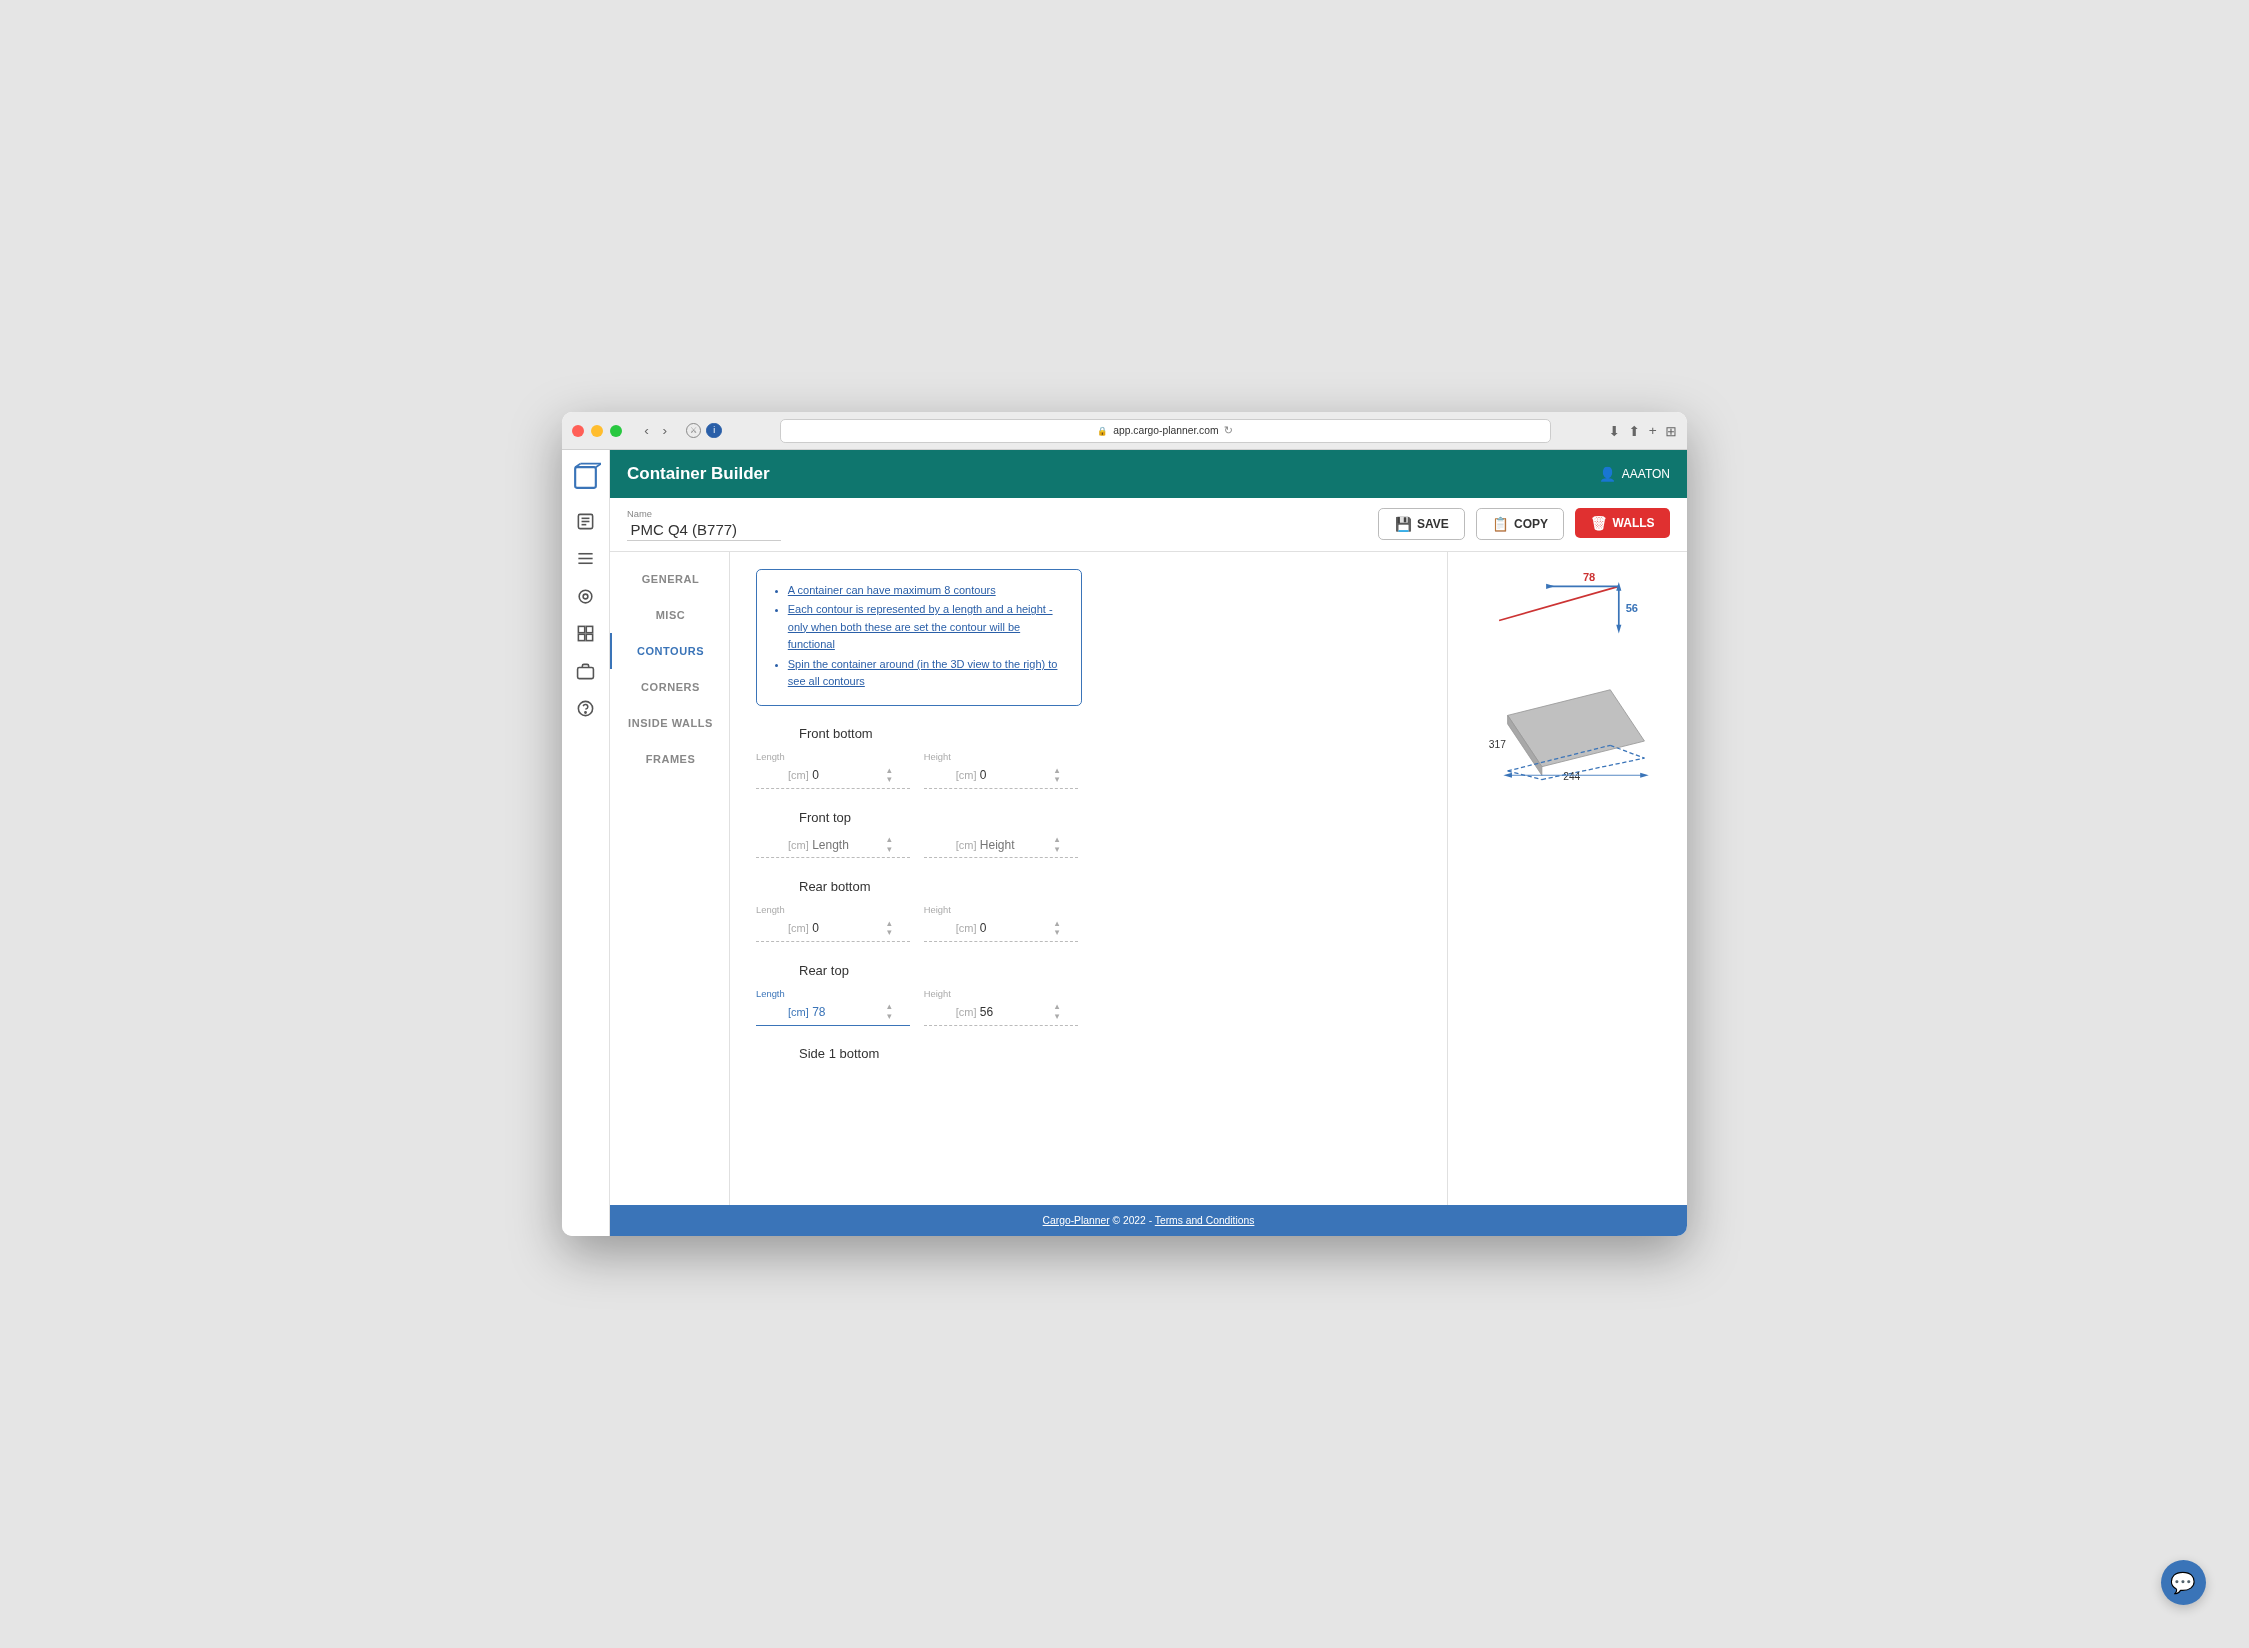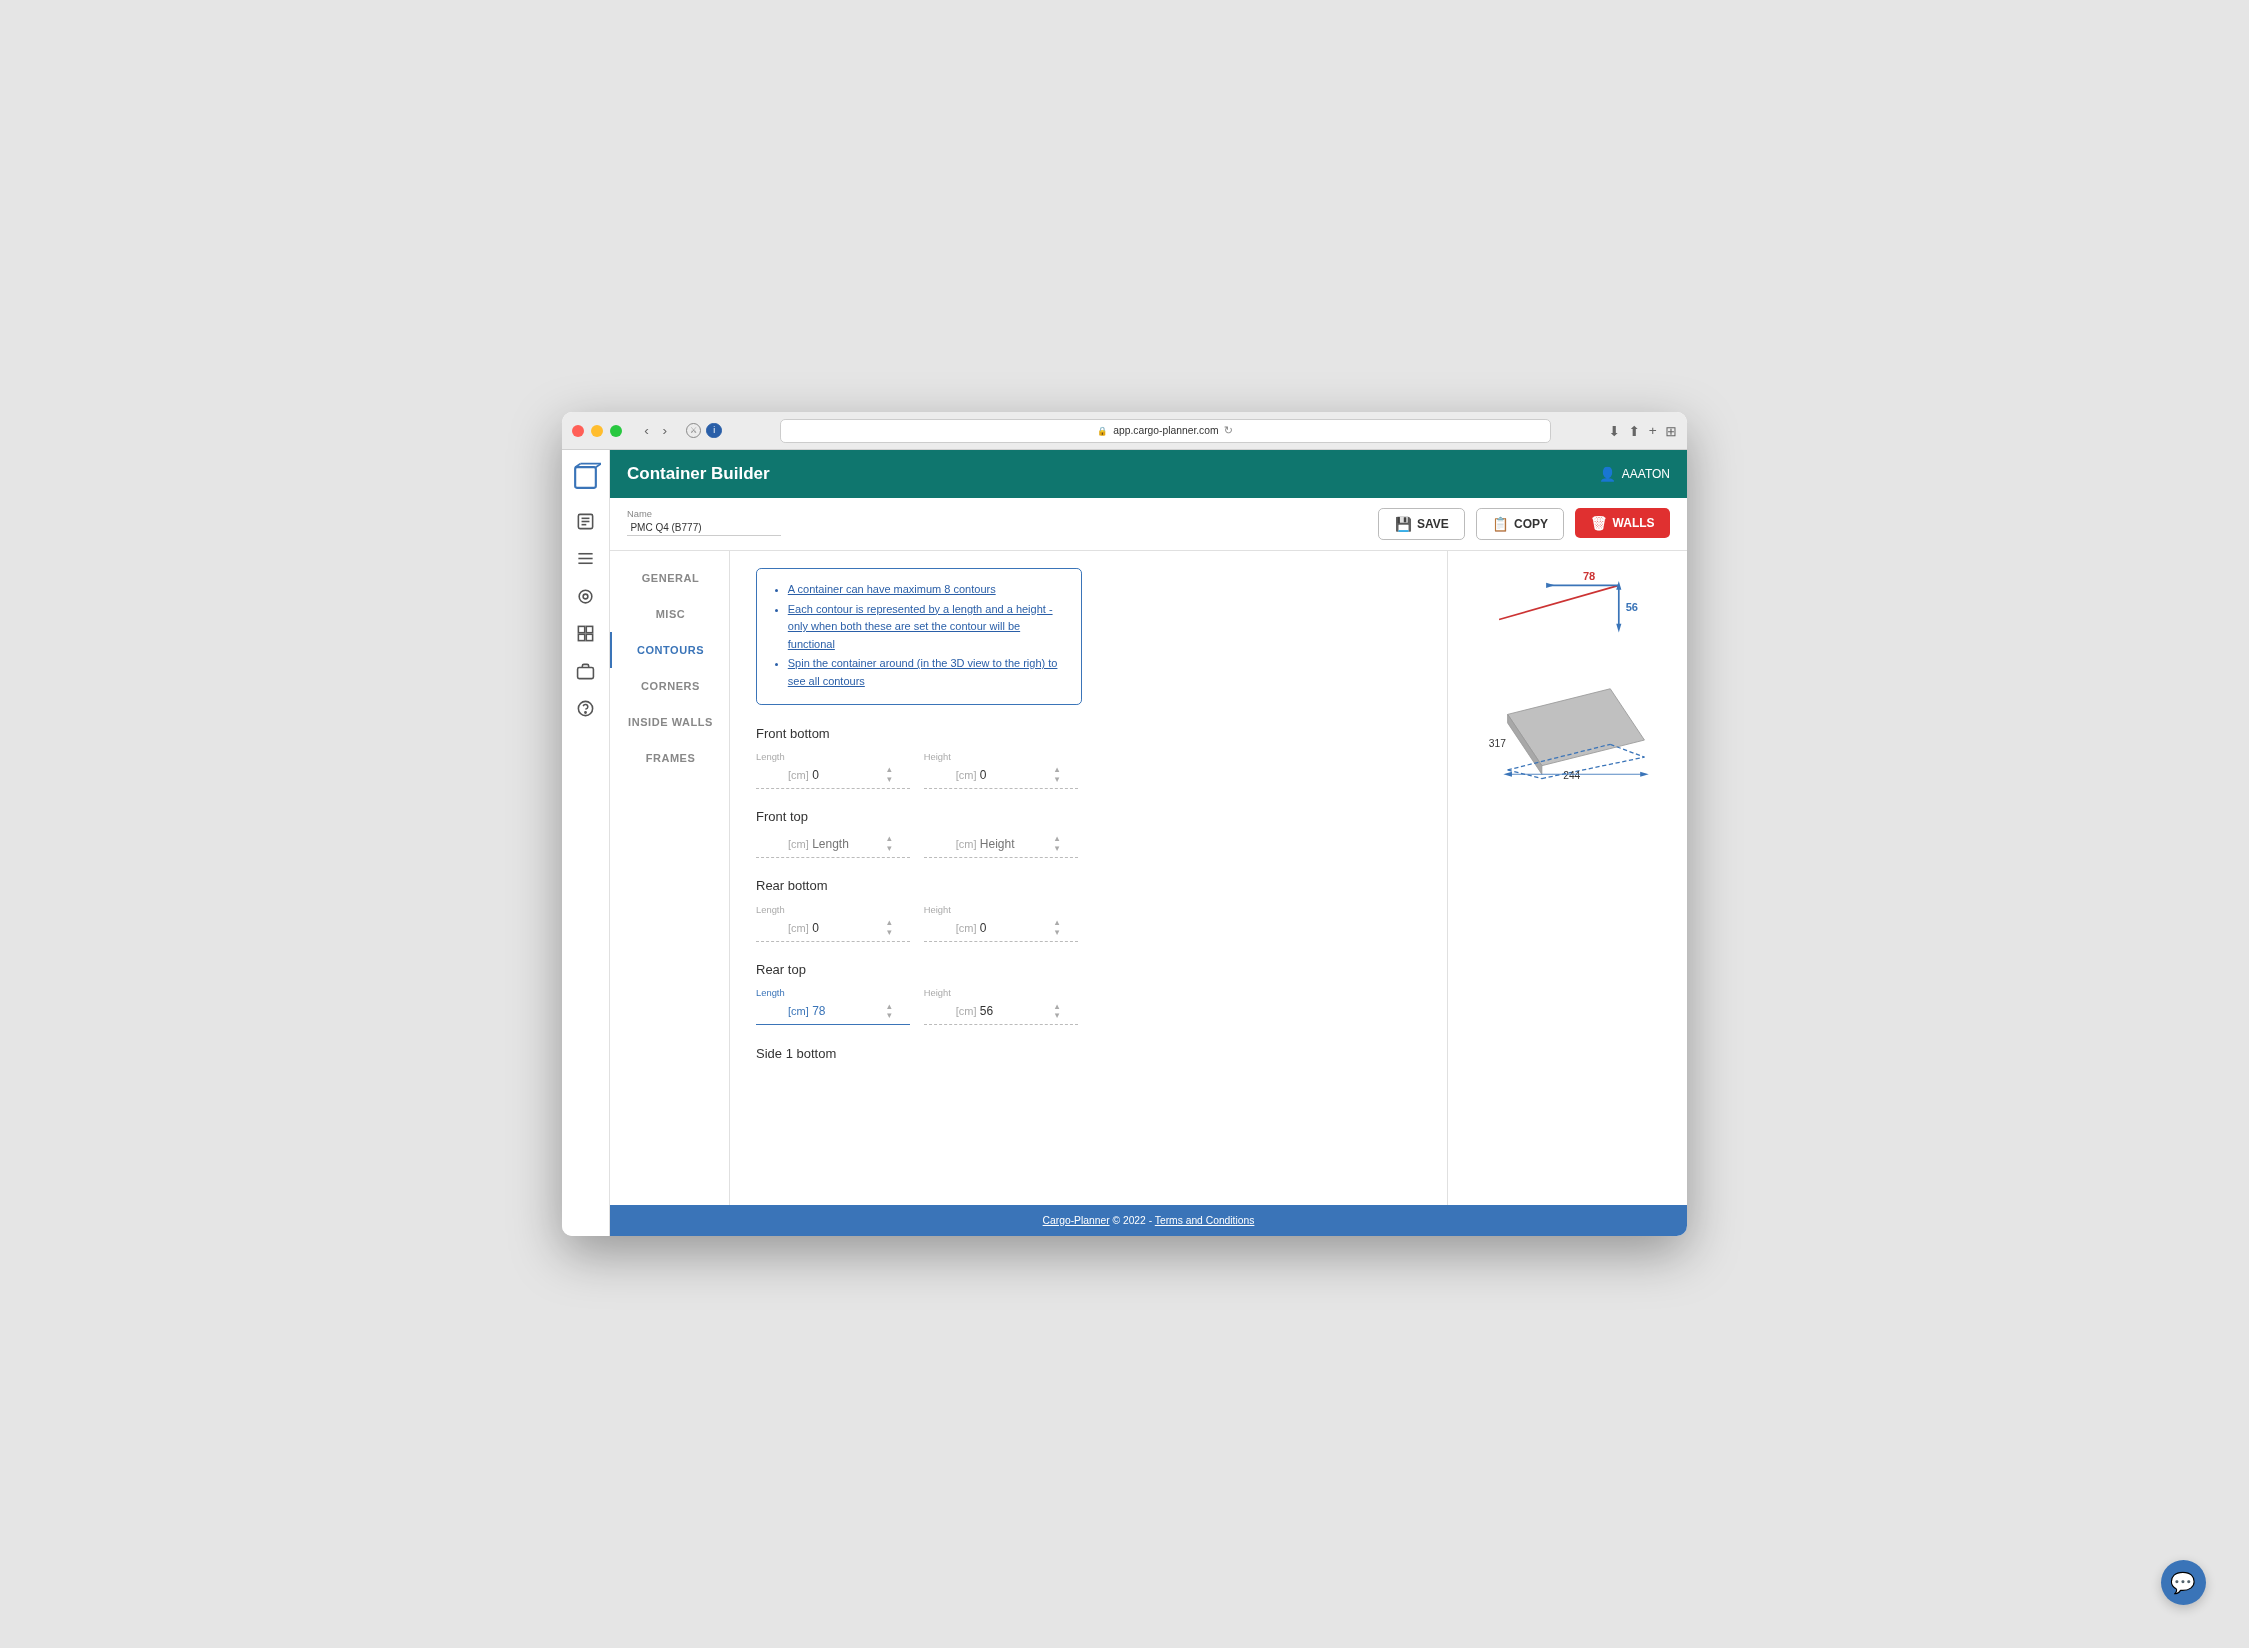--- a/index.html
+++ b/index.html
@@ -127,21 +127,21 @@
       padding: 10.3px 17px;
       border-bottom: 0.9px solid #e0e0e0;
       gap: 10.3px;
       background: #fff;
       flex-shrink: 0;
     }
     .name-label { font-size: 9.4px; color: #888; margin-right: 3.4px; }
     .name-input {
       border: none;
       border-bottom: 1.3px solid #ccc;
-      font-size: 10px;
+      font-size: 15px;
       color: #333;
       padding: 1.7px 3.4px;
       width: 154px;
       outline: none;
     }
     .toolbar-spacer { flex: 1; }
     .btn-save {
       background: #fff;
       border: 1.3px solid #bbb;
       border-radius: 5.1px;
@@ -229,20 +229,21 @@
       font-size: 11px;
       line-height: 1.6;
       margin-bottom: 1.7px;
       text-decoration: underline;
     }
     .section-label {
       font-size: 13px;
       color: #333;
       margin-bottom: 10.3px;
       font-weight: 400;
+      margin-left: 43px;
     }
     .field-row {
       display: flex;
       gap: 13.7px;
       margin-bottom: 20.6px;
     }
     .field-group {
       display: flex;
       flex-direction: column;
       width: 154px;

